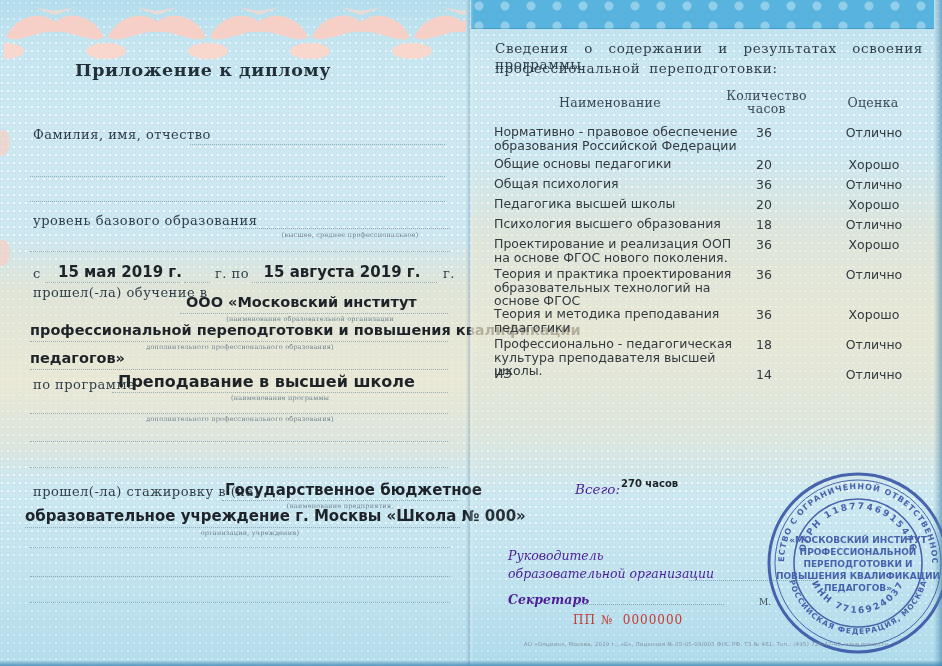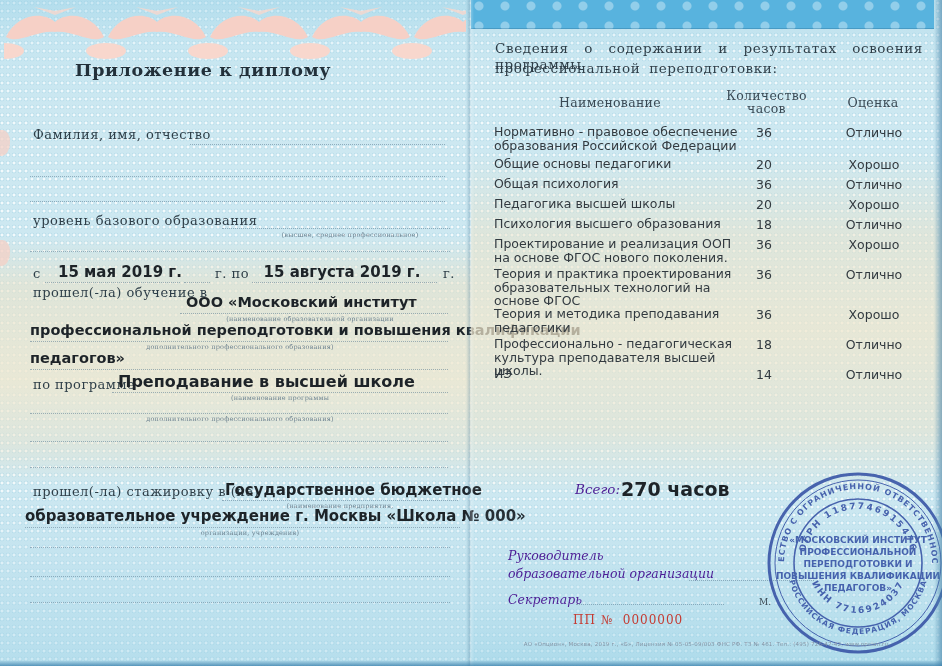--- a/index.html
+++ b/index.html
@@ -201,27 +201,27 @@
       <span class="thours">18</span>
       <span class="tgrade">Отлично</span>
     </div>
     <div class="trow" style="top:367px;">
       <span class="tname">ИЭ</span>
       <span class="thours">14</span>
       <span class="tgrade">Отлично</span>
     </div>
 
     <div class="ital" style="position:absolute;left:104px;top:481px;font-size:13.5px;">Всего:</div>
-    <div class="val" style="left:150px;top:478px;font-size:19px;">270 часов</div>
+    <div class="val" style="left:150px;top:478px;font-size:10px;">270 часов</div>
 
     <div class="ital" style="position:absolute;left:37px;top:548px;font-size:12.5px;">Руководитель</div>
     <div class="ital" style="position:absolute;left:37px;top:566px;font-size:12.5px;">образовательной организации</div>
     <div class="dl" style="left:218px;top:580px;width:125px;"></div>
 
-    <div class="ital" style="position:absolute;left:37px;top:592px;font-size:12.5px;">Секретарь</div>
+    <div class="ital" style="position:absolute;left:37px;top:592px;font-size:12.5px;font-weight:bold;">Секретарь</div>
     <div class="dl" style="left:105px;top:604px;width:148px;"></div>
 
     <div class="rednum" style="left:102px;top:613px;">
       <span>ПП №</span>&nbsp;&nbsp;<span>0000000</span>
     </div>
 
     <div class="mp" style="left:288px;top:597px;">М.</div>
 
     <svg class="stamp" style="left:291px;top:467px;" width="192" height="192" viewBox="0 0 192 192">
       <g fill="none" stroke="#3c58a8">

